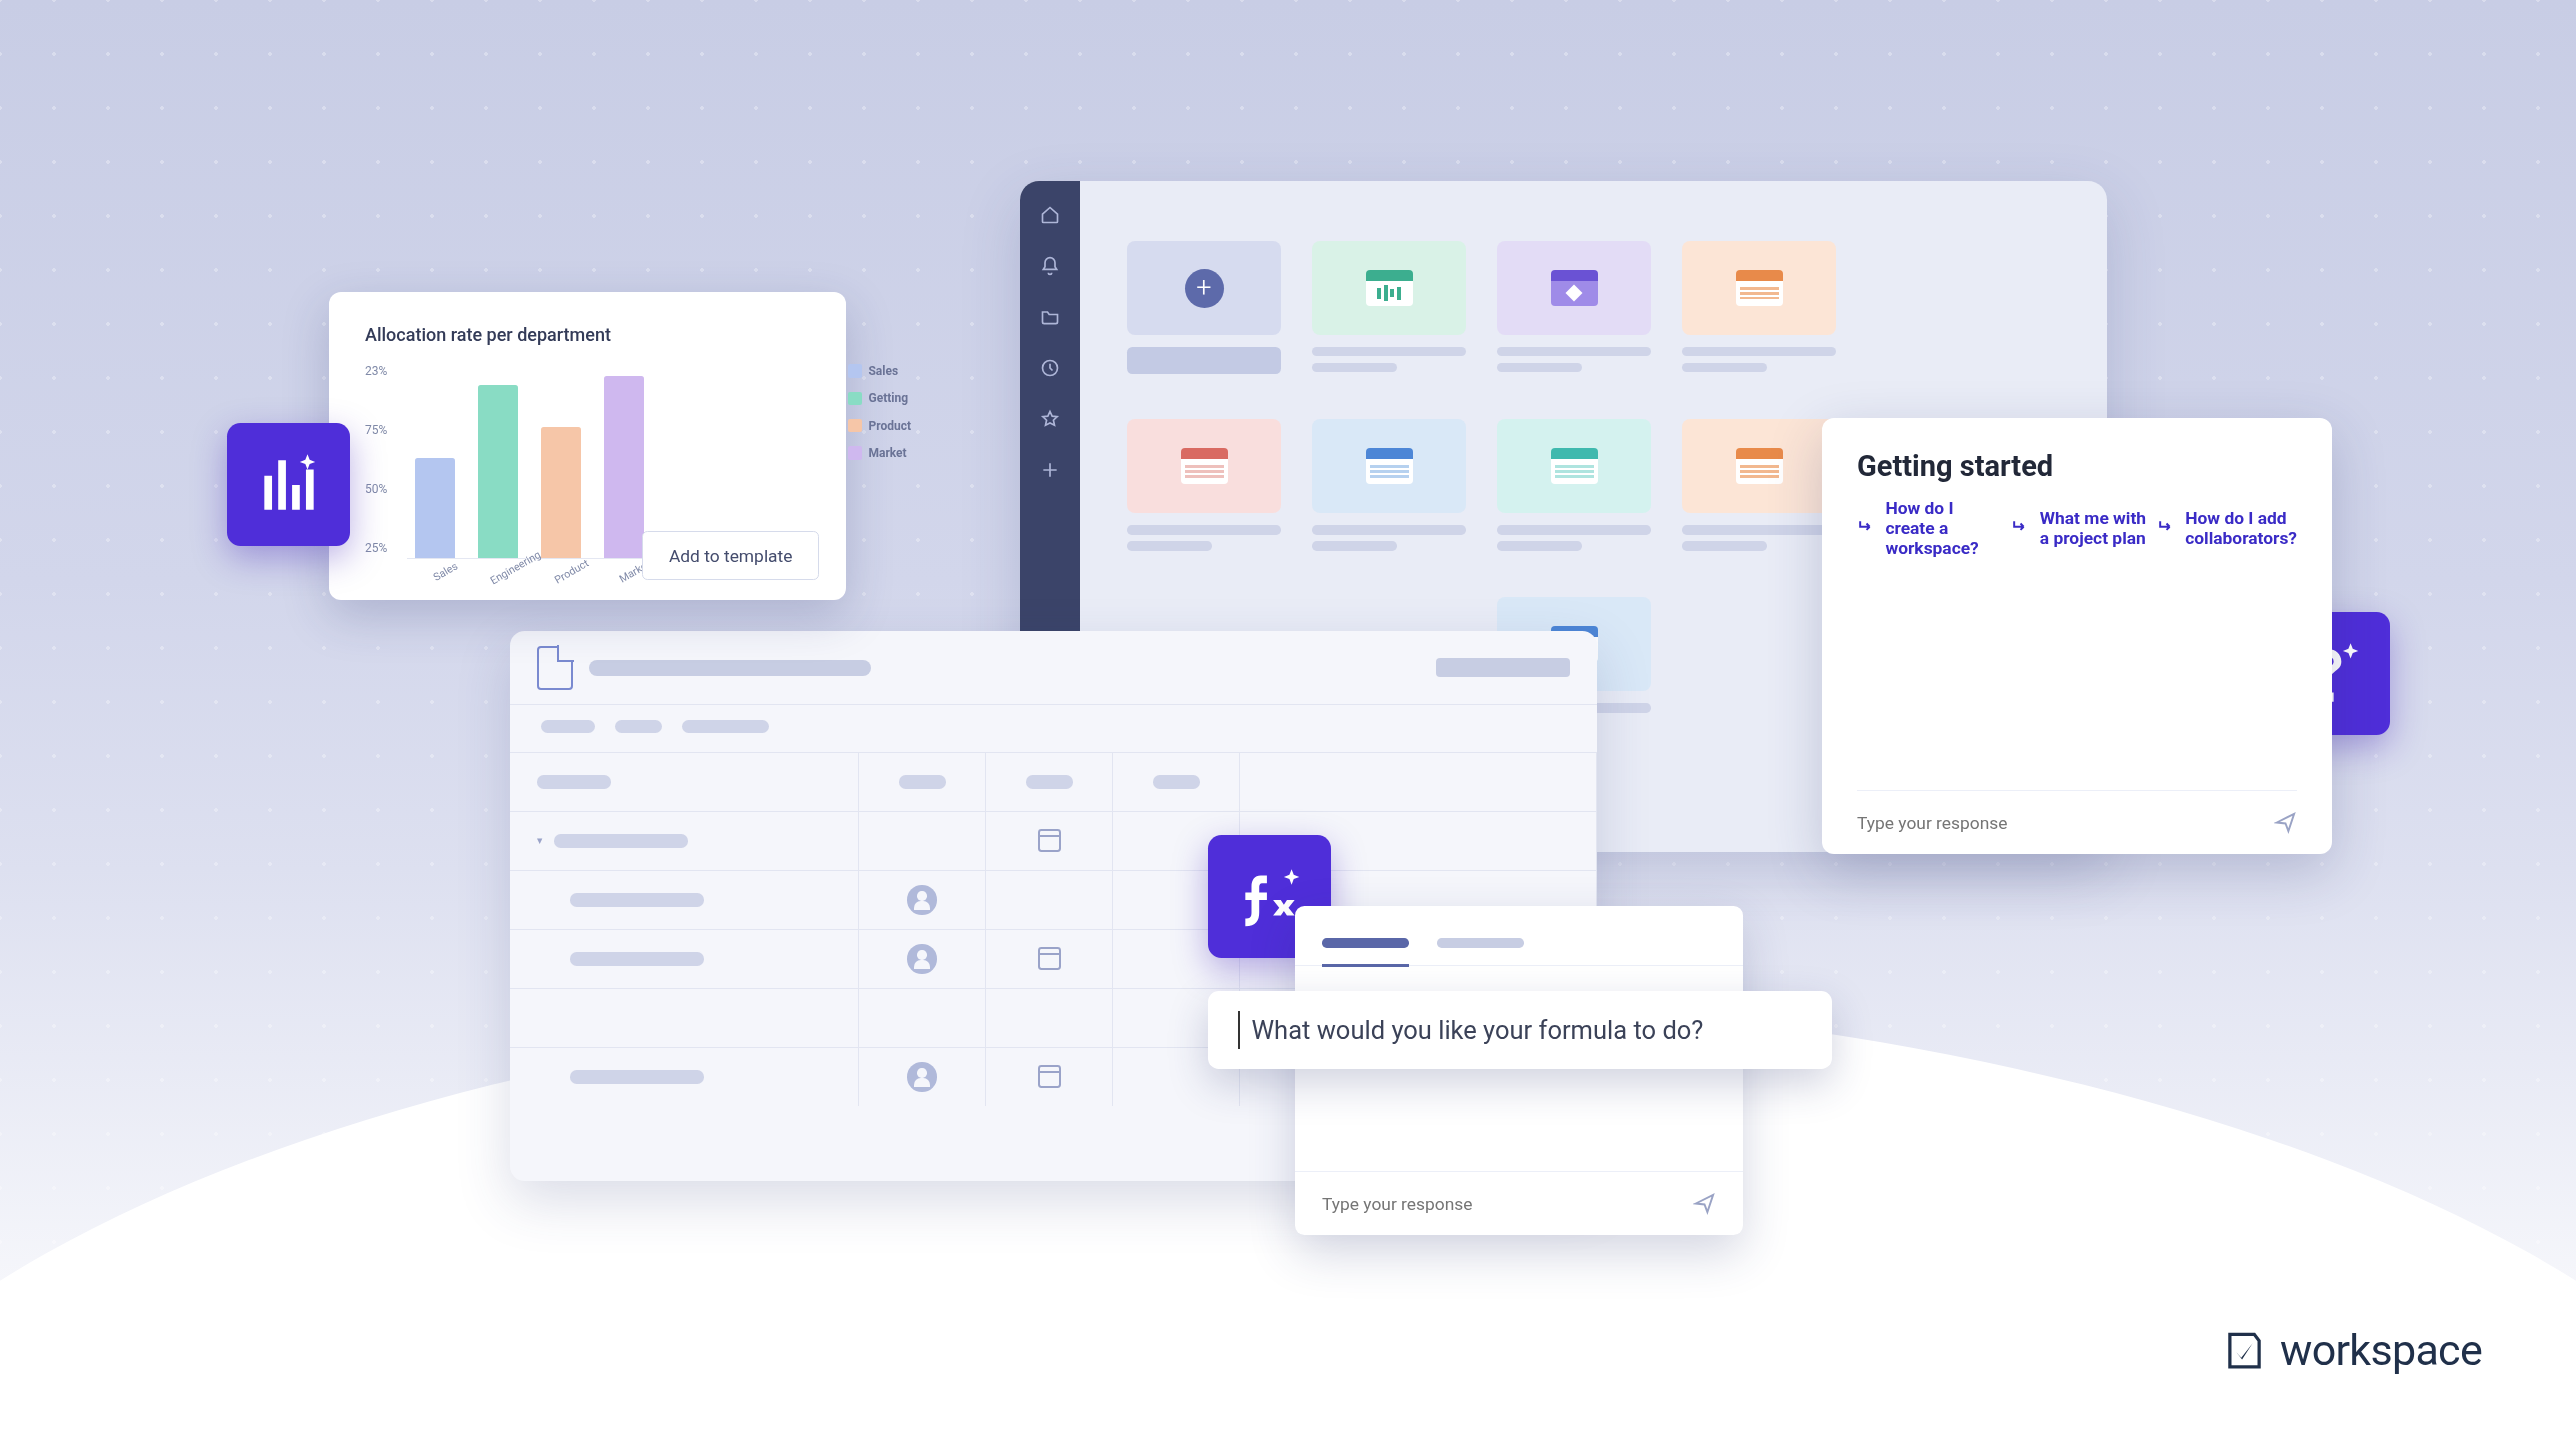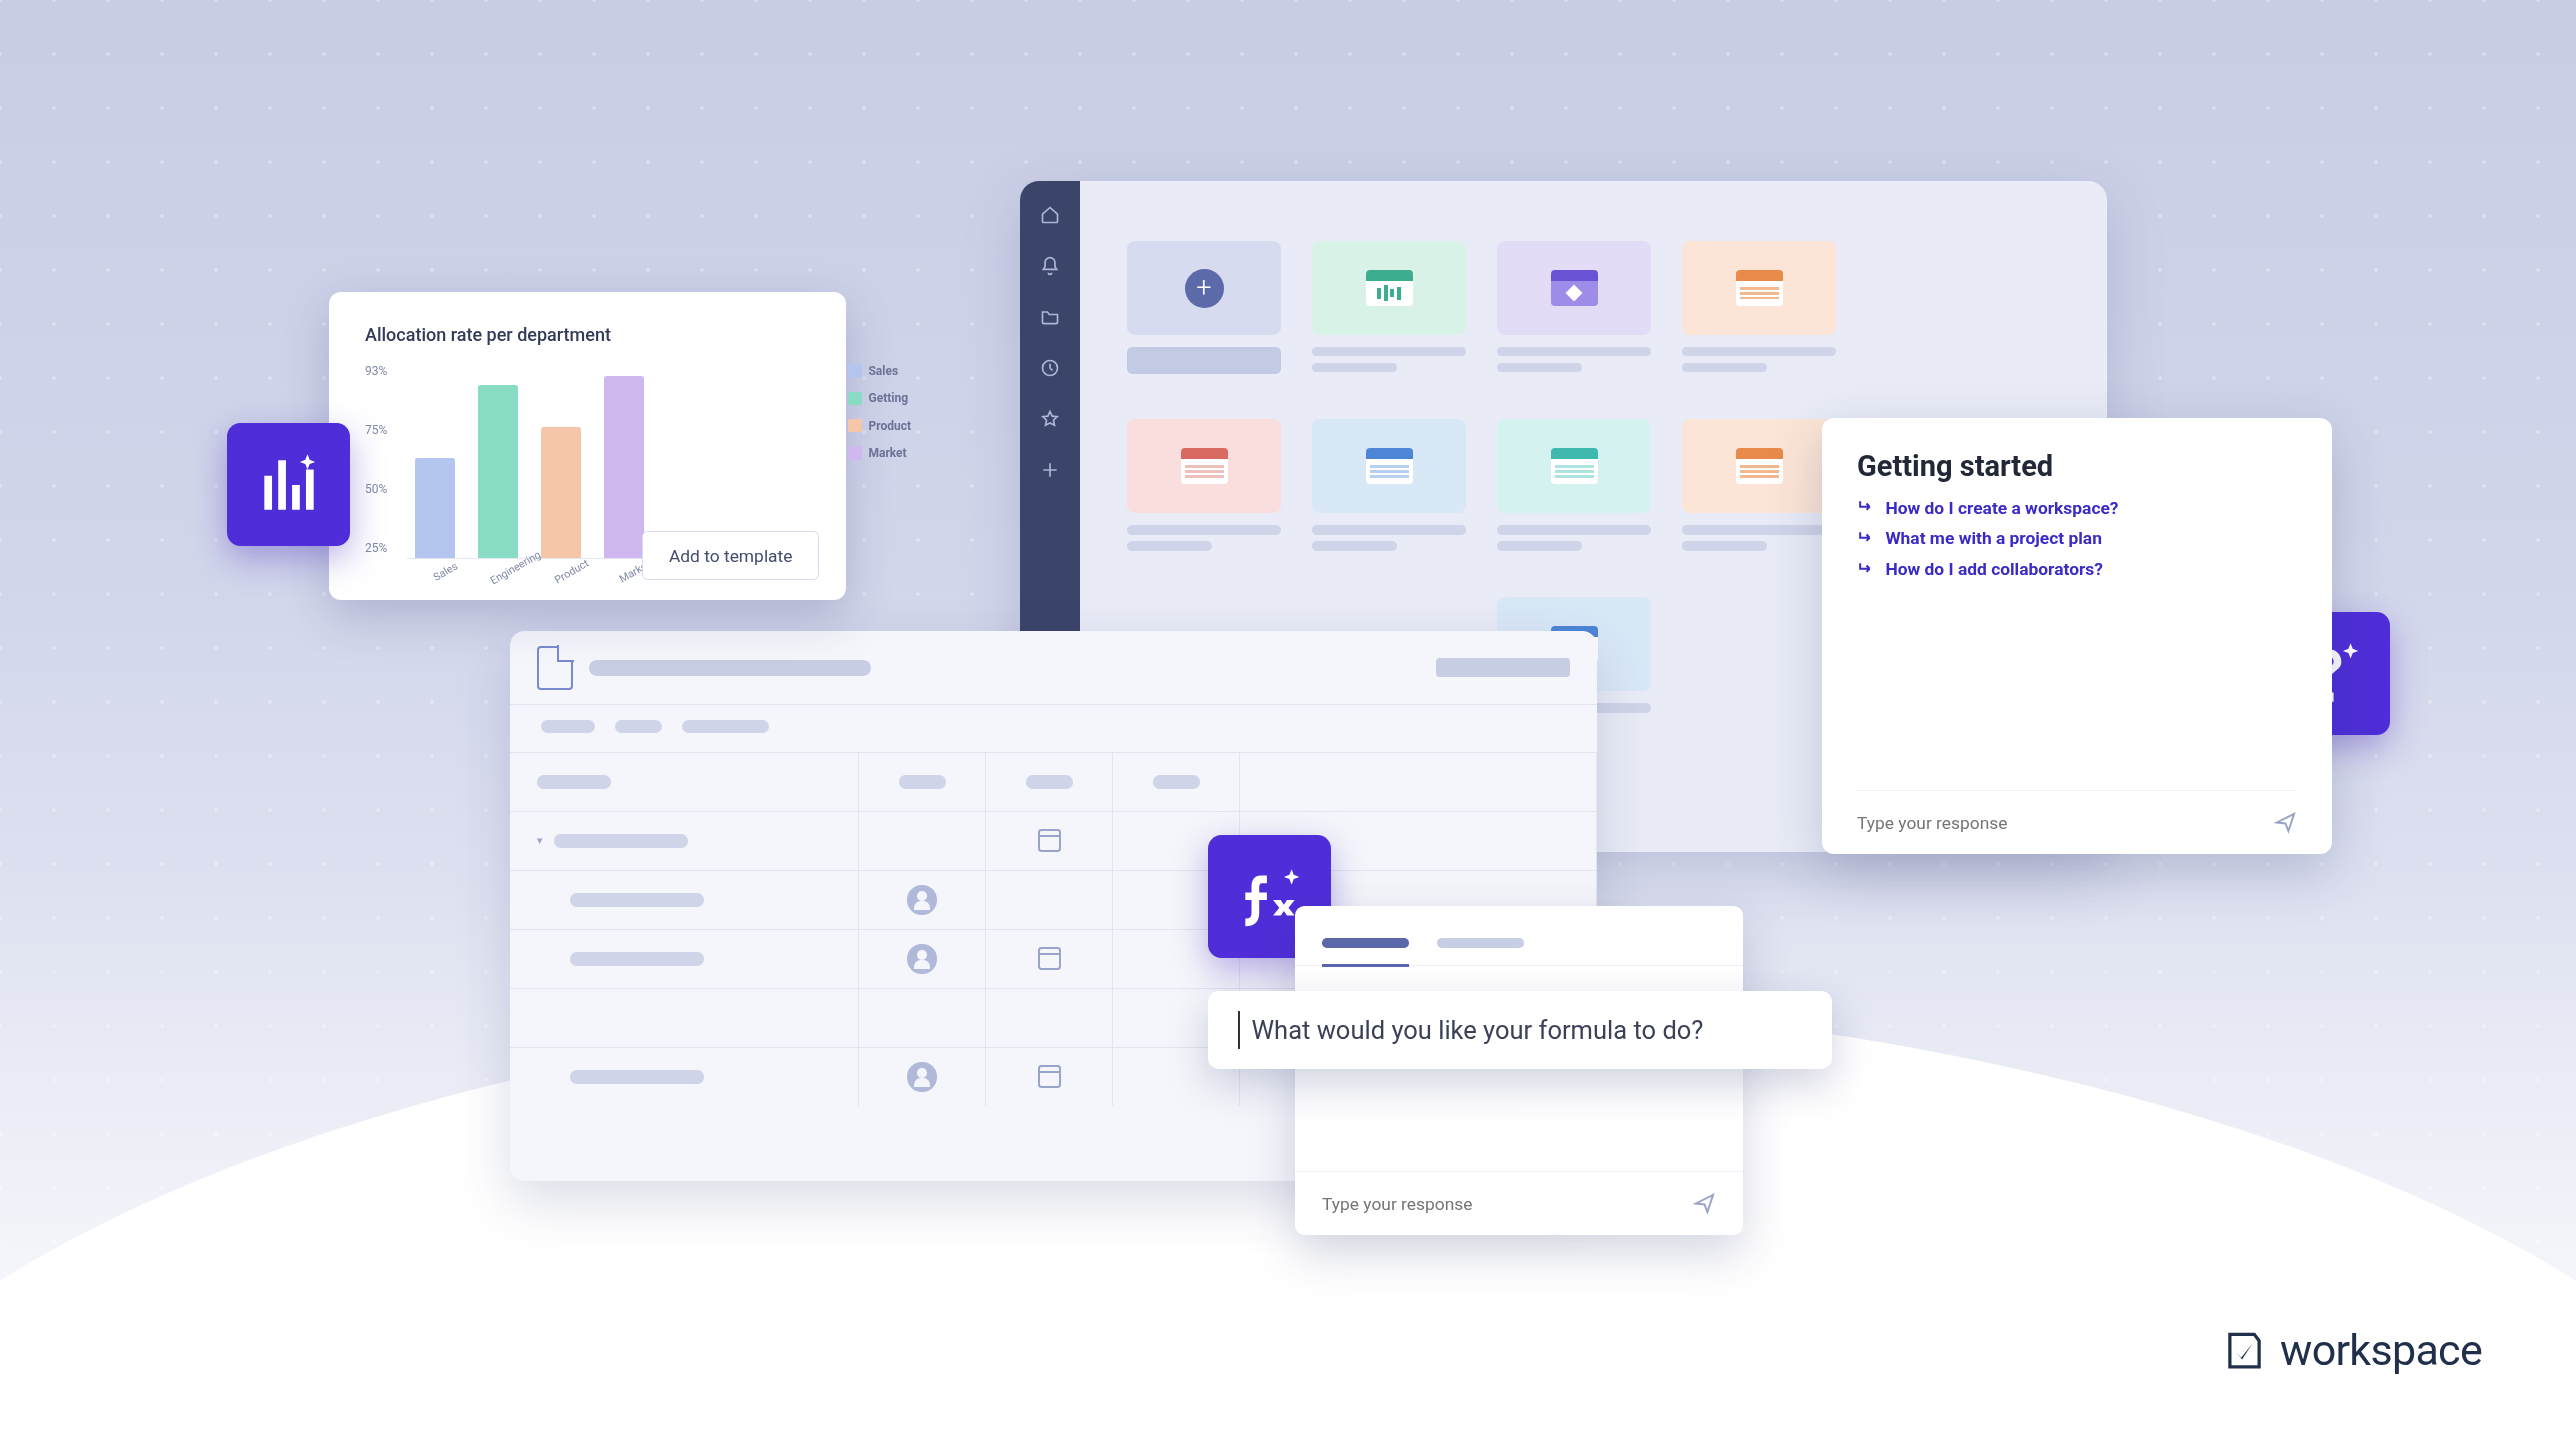--- a/index.html
+++ b/index.html
@@ -148,21 +148,21 @@
   
   .gs {
     position:absolute; left:1822px; top:418px;
     width:510px; height:436px; background:#fff; border-radius:12px;
     box-shadow: 0 17.4px 54px rgba(40,50,110,0.22);
     padding:31px 35px 0 35px;
     display:flex; flex-direction:column;
   }
   .gs h2{ font-size:29px; font-weight:700; color:#222838; margin-bottom:14.8px; }
   .gs p{ font-size:17.4px; line-height:1.55; color:#4a5168; margin-bottom:19px; }
-  .gs ul{ list-style:none; display:flex; flex-direction:column; gap:10.7px; }
+  .gs ul{ list-style:none; display:flex; gap:10.7px; }
   .gs li{ font-size:17.4px; font-weight:700; color:#3a2bc6; display:flex; align-items:center; gap:9.4px; cursor:pointer; }
   .gs li svg{ width:19px; height:19px; stroke:#3a2bc6; stroke-width:2.5; fill:none; flex-shrink:0; }
   .gs-input {
     margin-top:auto;
     border-top:1.3px solid #eceff8;
     padding:20px 0;
     display:flex; align-items:center; justify-content:space-between;
   }
   .gs-input input{
     border:none; outline:none; font-size:17.4px; color:#9099b4; width:82%;
@@ -460,21 +460,21 @@
         <div class="cell"></div>
         <div class="cell"></div>
     </div>
   </div>
 </div>
 
 <div class="chart-card">
   <div class="chart-title">Allocation rate per department</div>
   <div class="chart-body">
     <div class="chart-yaxis">
-      <span>93%</span>
+      <span>23%</span>
       <span>75%</span>
       <span>50%</span>
       <span>25%</span>
     </div>
     <div class="chart-area">
       <div class="bar" id="bar0" style="height: 100px; background: rgb(180, 198, 240);"></div>
       <div class="bar" id="bar1" style="height: 173px; background: rgb(137, 220, 196);"></div>
       <div class="bar" id="bar2" style="height: 131px; background: rgb(246, 198, 168);"></div>
       <div class="bar" id="bar3" style="height: 182px; background: rgb(207, 184, 239);"></div>
       <div class="chart-legend">

